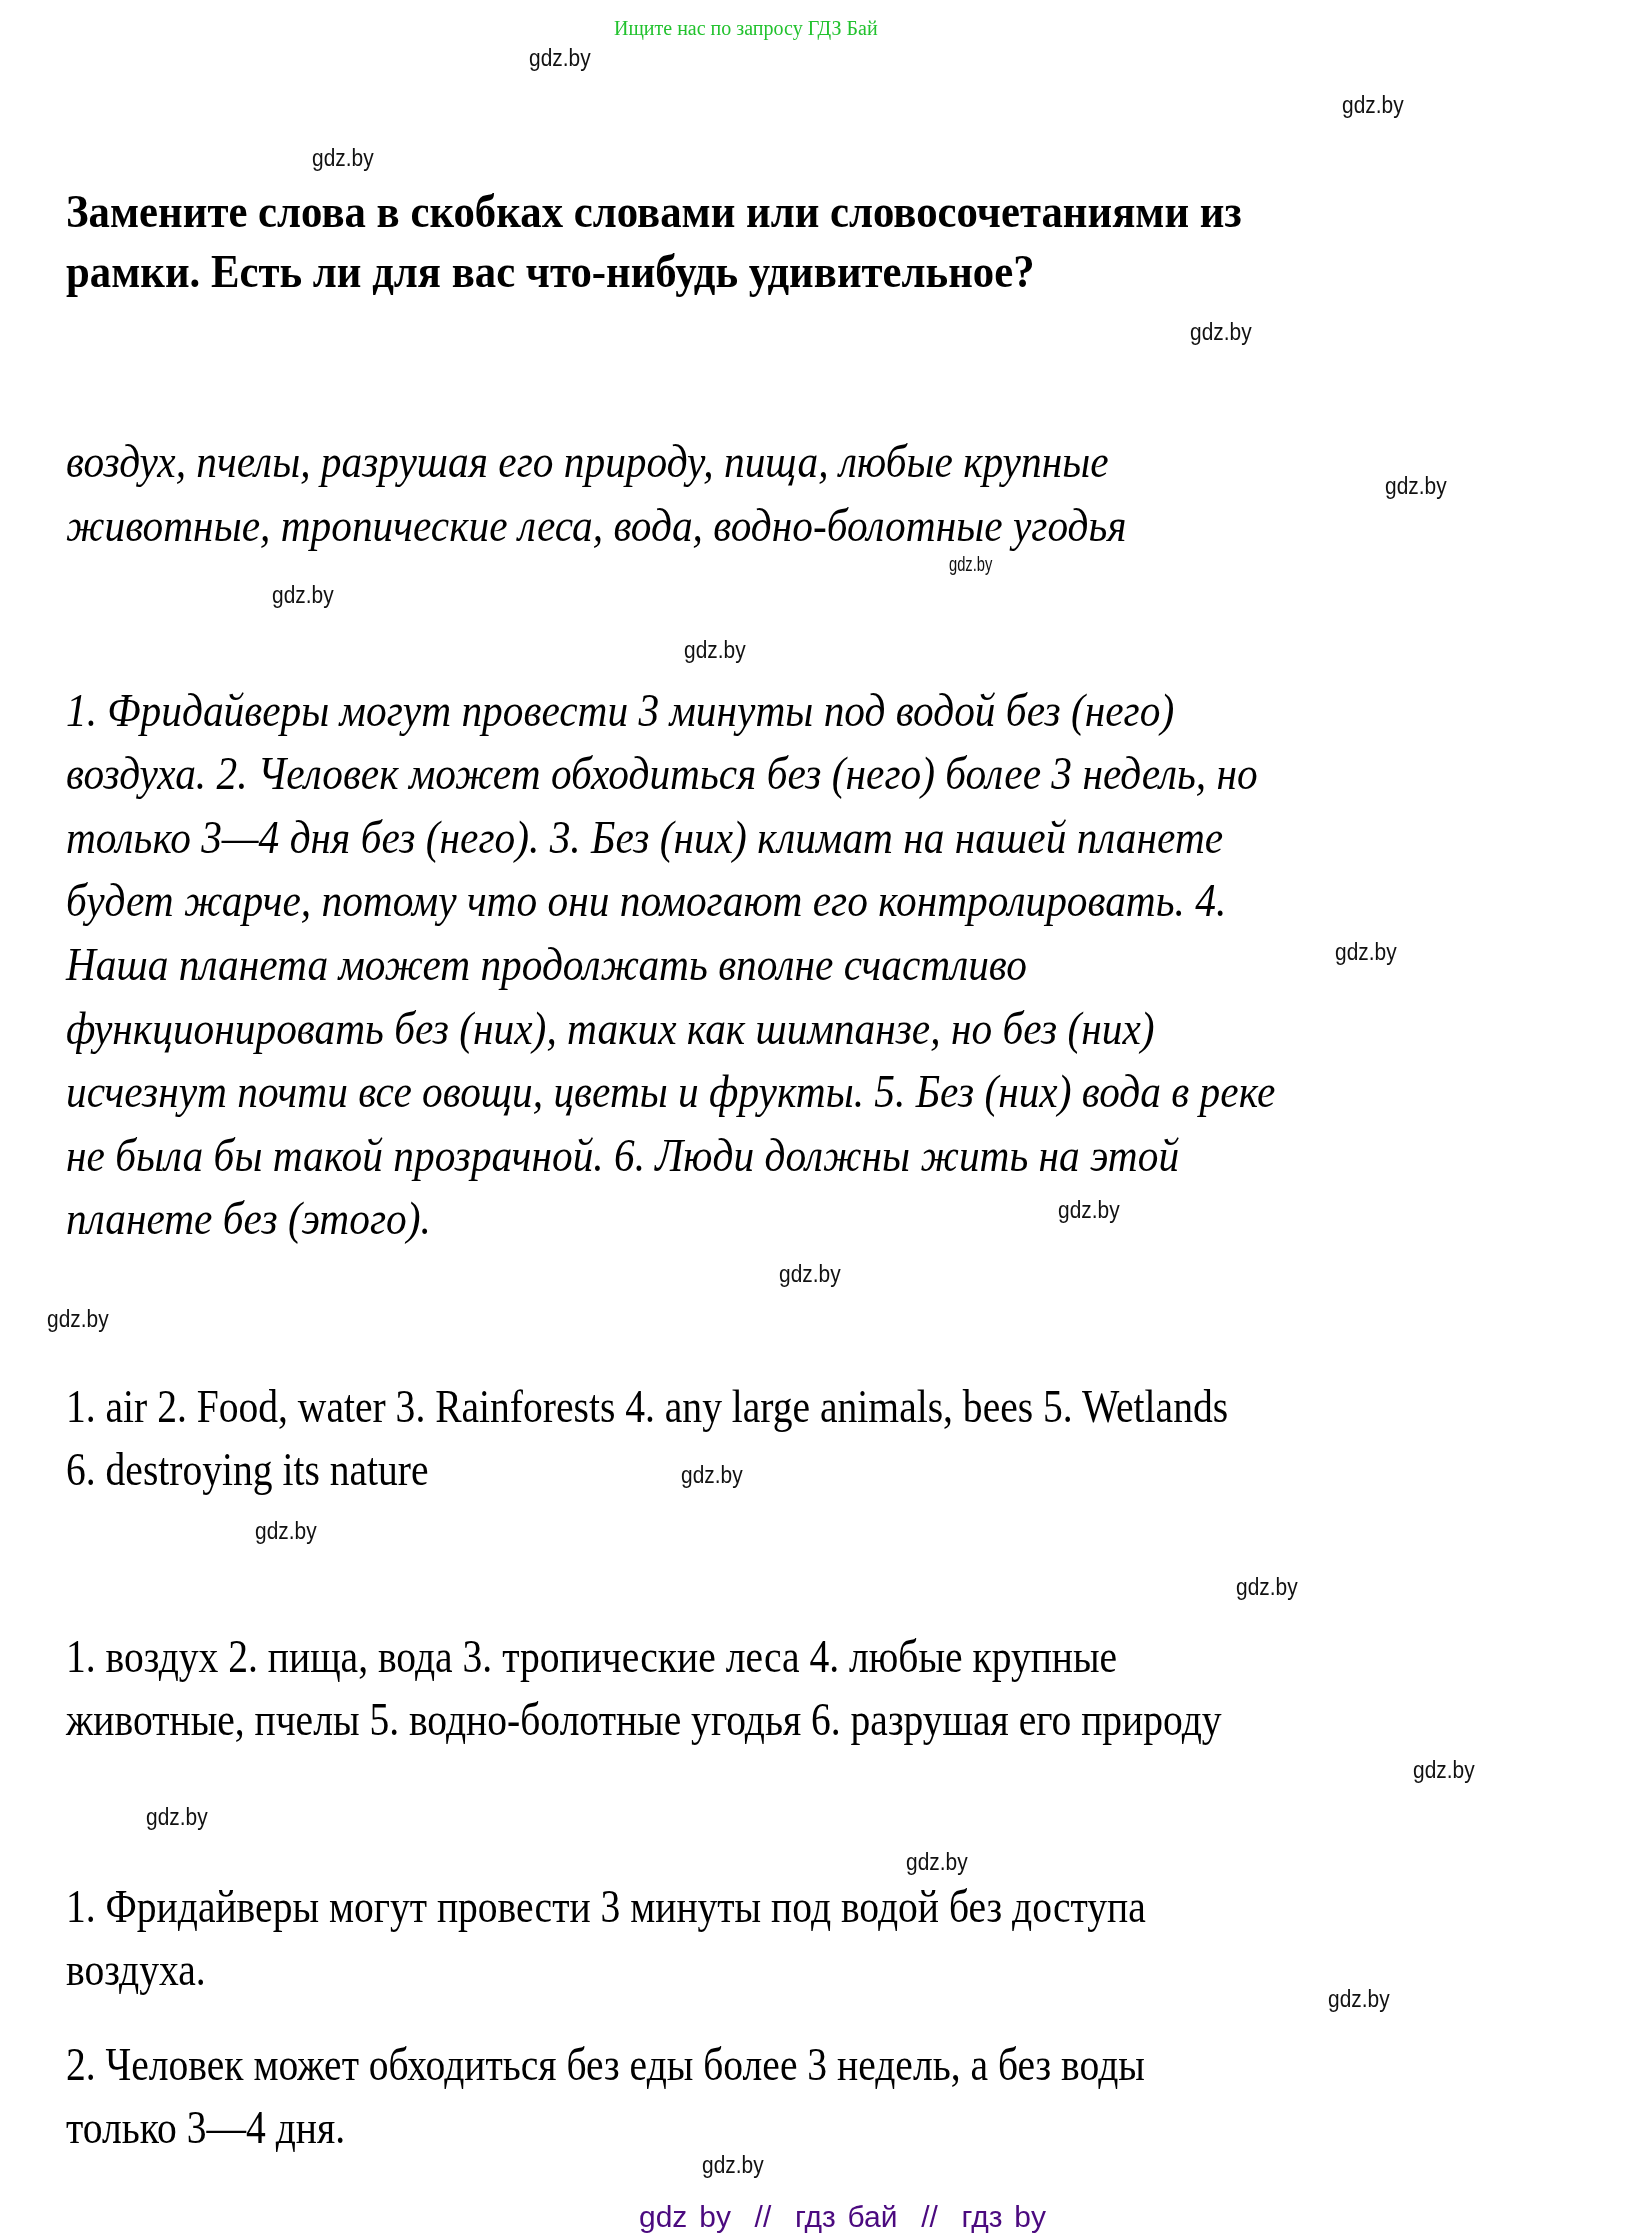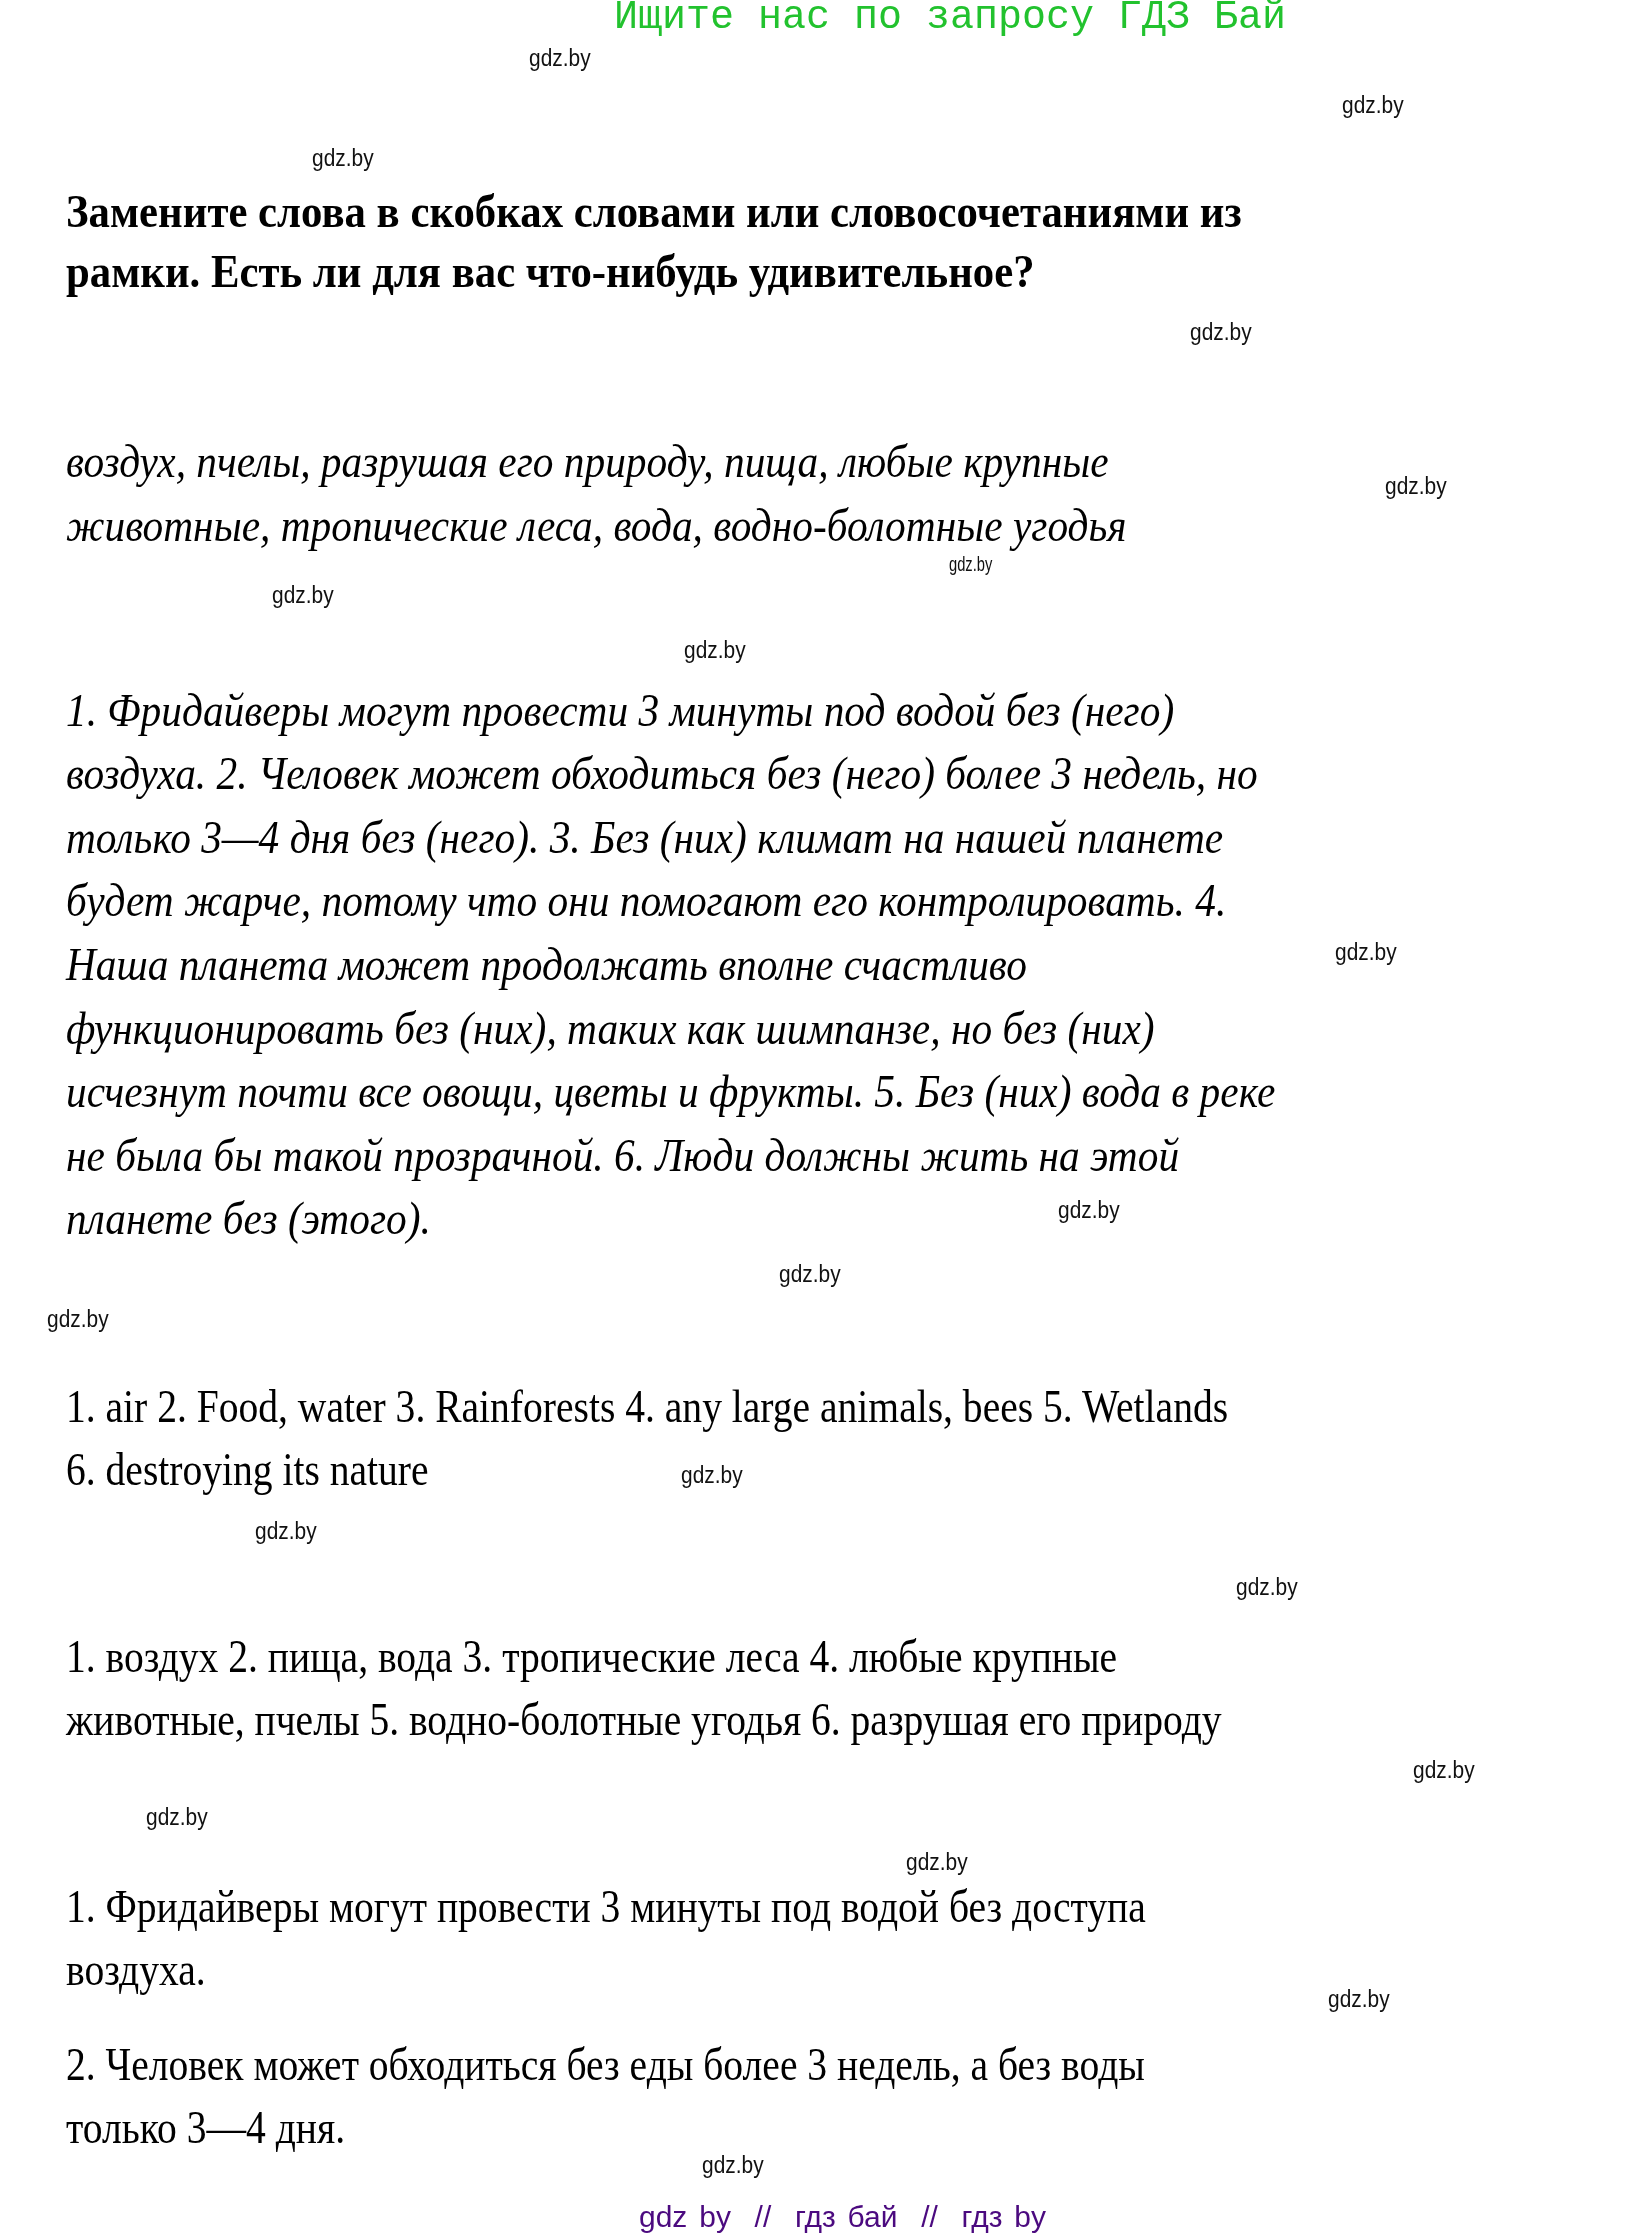--- a/index.html
+++ b/index.html
@@ -1,19 +1,19 @@
 <!DOCTYPE html>
 <html style="font-size:14px"><head>
 <meta charset="utf-8">
 <style>
   html, body { margin:0; padding:0; background:#ffffff; }
   body { width:1647px; height:2238px; position:relative; overflow:hidden; }
   .page { position:absolute; left:0; top:0; width:1647px; height:2238px; background:#fff; }
   .line { position:absolute; white-space:nowrap; color:#000; transform-origin:0 0; }
-  .banner { position:absolute; left:614px; top:0px; font-family:Liberation Mono, monospace; font-size:40px; color:#22c22e; white-space:nowrap; line-height:35px; }
+  .banner { position:absolute; left:614px; top:11px; font-family:Liberation Serif, serif; font-size:20px; color:#22c22e; white-space:nowrap; line-height:35px; }
   .footer { position:absolute; left:639px; top:2197px; font-family:"Liberation Sans", sans-serif; font-size:30px; color:#4b0a7f; white-space:nowrap; line-height:39px; word-spacing:3.5px; }
   .heading { font-family:"Liberation Serif", serif; font-weight:bold; font-size:49px; line-height:53px; }
   .instr { font-family:"Liberation Serif", serif; font-weight:bold; font-size:46px; line-height:53px; }
   .ital { font-family:"Liberation Serif", serif; font-style:italic; font-size:47px; line-height:53px; }
   .plain { font-family:"Liberation Serif", serif; font-size:46px; line-height:53px; }
   .wm { position:absolute; font-family:"Liberation Sans", sans-serif; font-size:24.6px; color:#111; white-space:nowrap; line-height:28px; transform:scaleX(0.85); transform-origin:0 0; }
 </style>
 </head>
 <body>
 

